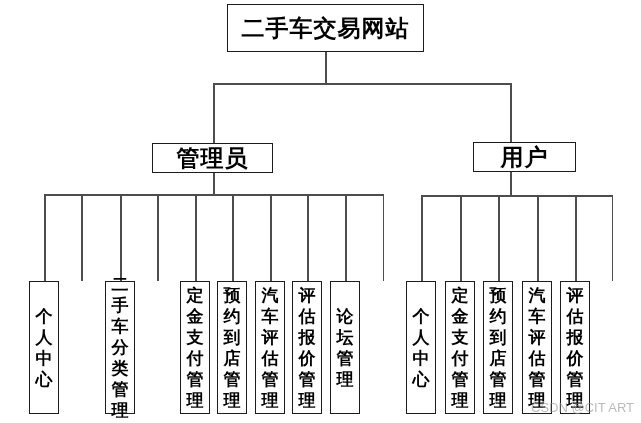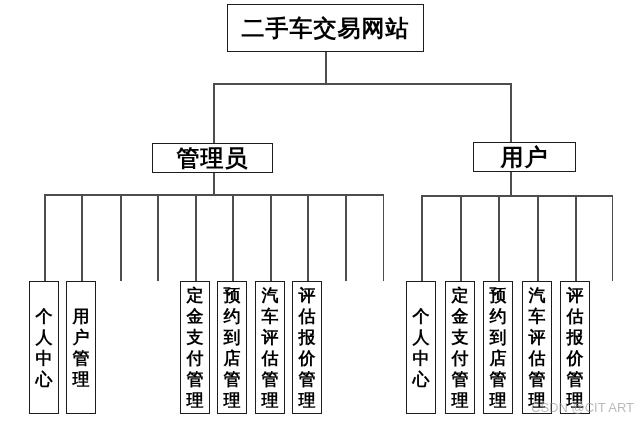--- a/index.html
+++ b/index.html
@@ -103,34 +103,37 @@
     <span>管理员</span>
   </div>
 
   <div class="node lvl2b">
     <span>用户</span>
   </div>
 
   <div class="leaf" style="left:29px">
     <div class="vtext">个人中心</div>
   </div>
-  <div class="leaf" style="left:66px">
-    <div class="vtext">用户管理</div>
+  <div class="leaf" style="left:105px">
+    <div class="vtext">二手车分类管理</div>
   </div>
   <div class="leaf" style="left:180px">
     <div class="vtext">定金支付管理</div>
   </div>
   <div class="leaf" style="left:217px">
     <div class="vtext">预约到店管理</div>
   </div>
   <div class="leaf" style="left:255px">
     <div class="vtext">汽车评估管理</div>
   </div>
   <div class="leaf" style="left:292px">
     <div class="vtext">评估报价管理</div>
+  </div>
+  <div class="leaf" style="left:330px">
+    <div class="vtext">论坛管理</div>
   </div>
 
   <div class="leaf" style="left:406px">
     <div class="vtext">个人中心</div>
   </div>
   <div class="leaf" style="left:445px">
     <div class="vtext">定金支付管理</div>
   </div>
   <div class="leaf" style="left:483px">
     <div class="vtext">预约到店管理</div>

